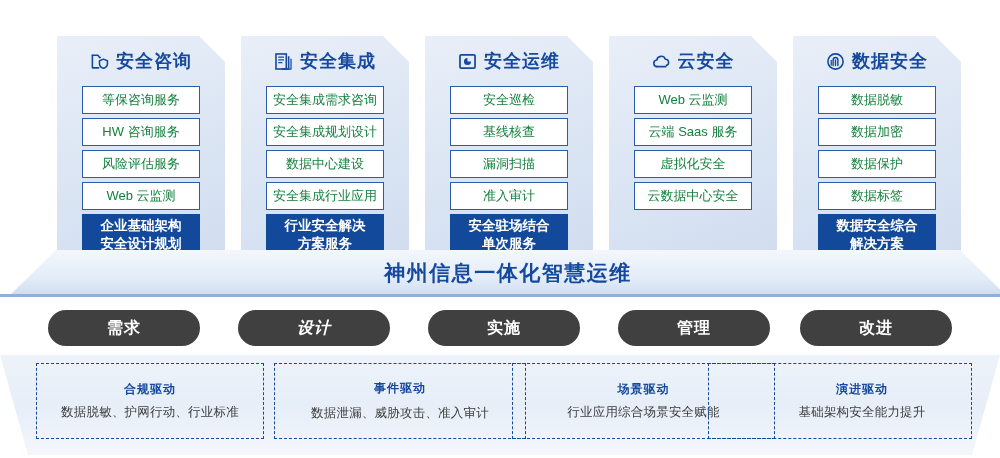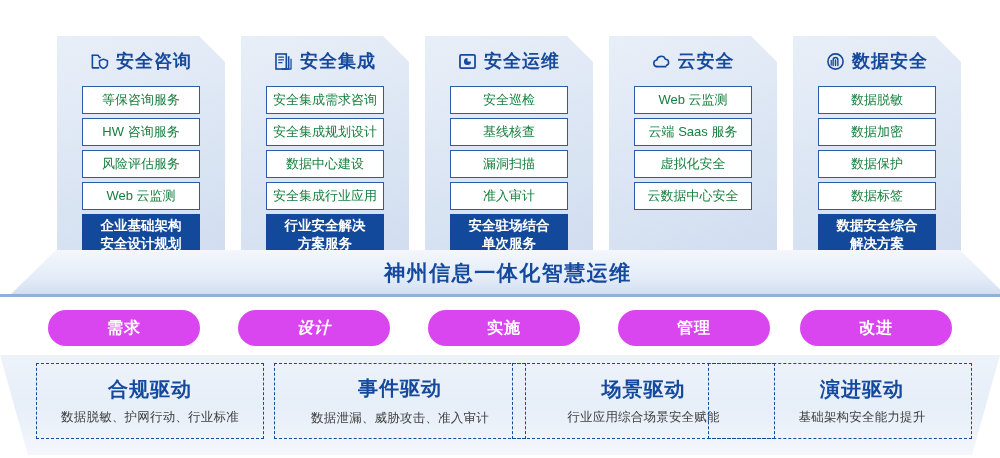--- a/index.html
+++ b/index.html
@@ -137,21 +137,21 @@
     top: 310px;
     width: 1000px;
     height: 38px;
   }
   .pill {
     position: absolute;
     top: 0;
     width: 152px;
     height: 36px;
     border-radius: 18px;
-    background: #d946ef;
+    background: #404040;
     color: #ffffff;
     font-size: 16px;
     font-weight: bold;
     letter-spacing: 1px;
     display: flex;
     align-items: center;
     justify-content: center;
     box-sizing: border-box;
   }
   .pill.f0 { left: 48px;  }
@@ -183,21 +183,21 @@
     justify-content: center;
     gap: 6px;
     background: transparent;
   }
   .driver.d0 { left: 36px;  width: 228px; }
   .driver.d1 { left: 274px; width: 252px; gap: 8px; }
   .driver.d2 { left: 512px; width: 263px; }
   .driver.d3 { left: 708px; width: 264px; padding-left: 44px; }
 
   .driver-title {
-    font-size: 20px;
+    font-size: 12px;
     font-weight: bold;
     color: #15499d;
     letter-spacing: 1px;
   }
   .driver-sub {
     font-size: 12.5px;
     color: #3c3c3c;
     letter-spacing: 0.2px;
     white-space: nowrap;
   }

